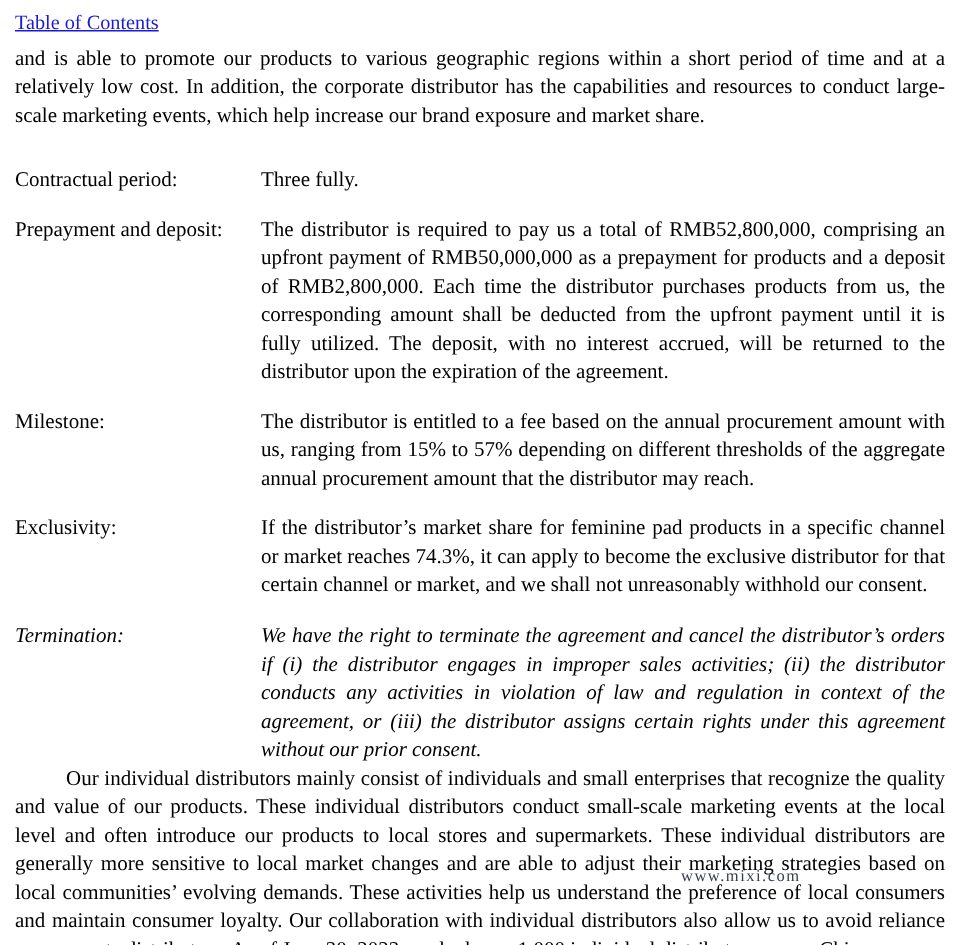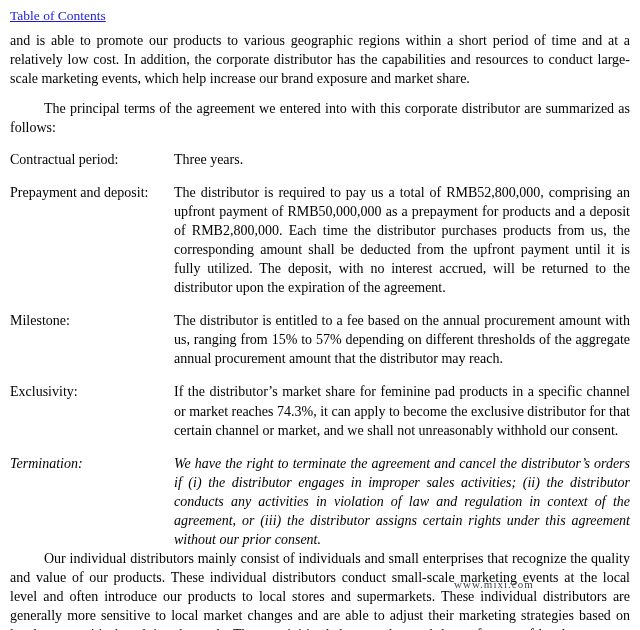--- a/index.html
+++ b/index.html
@@ -83,27 +83,26 @@
 <body>
 
 <div class="page">
 
   <a class="toc-link" href="#">Table of Contents</a>
 
   <p class="body-text">and is able to promote our products to various geographic regions within a short period of time and at a relatively low cost. In addition, the corporate distributor has the capabilities and resources to conduct large-scale marketing events, which help increase our brand exposure and market share.</p>
 
   <div class="spacer-8"></div>
 
-  <p class="body-text indent">The principal terms of the agreement we entered into with this corporate distributor are summarized as follows:</p>
 
   <table class="terms">
     <tbody>
       <tr>
         <td class="label">Contractual period:</td>
-        <td class="value">Three years.</td>
+        <td class="value">Three fully.</td>
       </tr>
       <tr>
         <td class="label">Prepayment and deposit:</td>
         <td class="value">The distributor is required to pay us a total of RMB52,800,000, comprising an upfront payment of RMB50,000,000 as a prepayment for products and a deposit of RMB2,800,000. Each time the distributor purchases products from us, the corresponding amount shall be deducted from the upfront payment until it is fully utilized. The deposit, with no interest accrued, will be returned to the distributor upon the expiration of the agreement.</td>
       </tr>
       <tr>
         <td class="label">Milestone:</td>
         <td class="value">The distributor is entitled to a fee based on the annual procurement amount with us, ranging from 15% to 57% depending on different thresholds of the aggregate annual procurement amount that the distributor may reach.</td>
       </tr>
       <tr>

